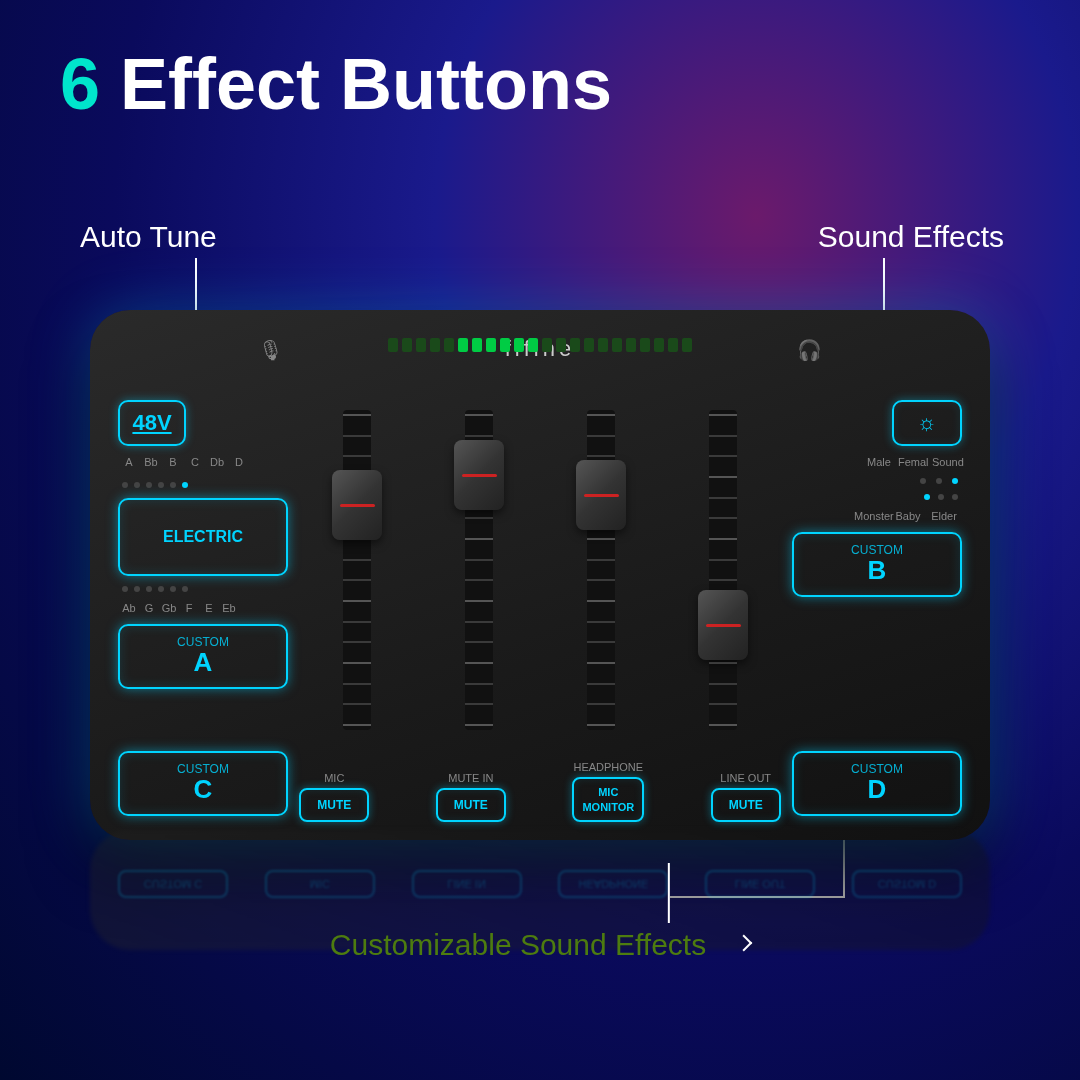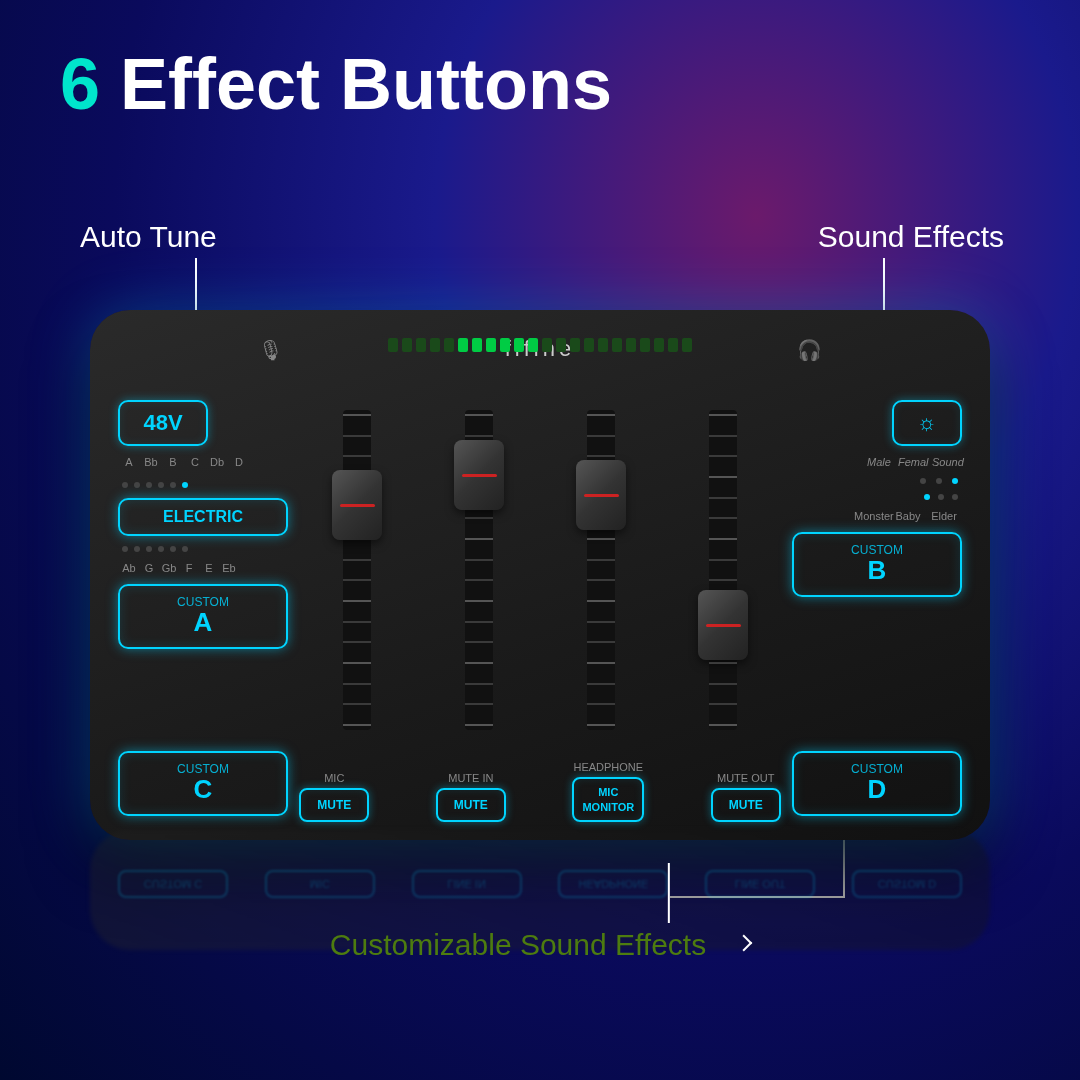--- a/index.html
+++ b/index.html
@@ -197,23 +197,24 @@
     
     .btn-48v {
       background: transparent;
       border: 2px solid #00d4ff;
       border-radius: 10px;
       color: #00d4ff;
       font-size: 22px;
       font-weight: bold;
       padding: 8px 12px;
       text-align: center;
-      width: 90px;
+      width: 68px;
       box-shadow: 0 0 10px rgba(0,212,255,0.4), inset 0 0 10px rgba(0,212,255,0.1);
       cursor: pointer;
+      text-decoration: underline;
     }
 
     .note-dots-top {
       display: flex;
       gap: 6px;
       margin-top: 4px;
       margin-left: 4px;
     }
     .note-dot {
       width: 6px;
@@ -235,21 +236,21 @@
       text-align: center;
     }
 
     .btn-electric {
       background: transparent;
       border: 2px solid #00d4ff;
       border-radius: 10px;
       color: #00d4ff;
       font-size: 16px;
       font-weight: bold;
-      padding: 8px 8px;
+      padding: 28px 8px;
       text-align: center;
       box-shadow: 0 0 12px rgba(0,212,255,0.5), inset 0 0 12px rgba(0,212,255,0.15);
       cursor: pointer;
     }
 
     .note-dots-bottom {
       display: flex;
       gap: 6px;
       margin-left: 4px;
     }
@@ -387,21 +388,20 @@
       justify-content: flex-end;
       margin-right: 4px;
     }
     .voice-dot { width: 6px; height: 6px; border-radius: 50%; background: #444; }
     .voice-dot.active { background: #00d4ff; }
 
     .voice-labels {
       display: flex;
       gap: 4px;
       justify-content: flex-end;
-      font-style: italic;
     }
     .voice-label {
       color: #888;
       font-size: 11px;
       width: 30px;
       text-align: center;
     }
 
     .btn-change-voice {
       background: transparent;
@@ -762,21 +762,21 @@
         <span class="channel-label">MUTE IN</span>
         <div class="btn-mute">MUTE</div>
       </div>
 
       <div class="channel-group">
         <span class="channel-label">HEADPHONE</span>
         <div class="btn-mic-monitor">MIC<br>MONITOR</div>
       </div>
 
       <div class="channel-group">
-        <span class="channel-label">MUTE OUT</span>
+        <span class="channel-label">LINE OUT</span>
         <div class="btn-mute">MUTE</div>
       </div>
 
     </div>
 
     <div style="width:140px;"></div>
   </div>
 
 </div>
 

